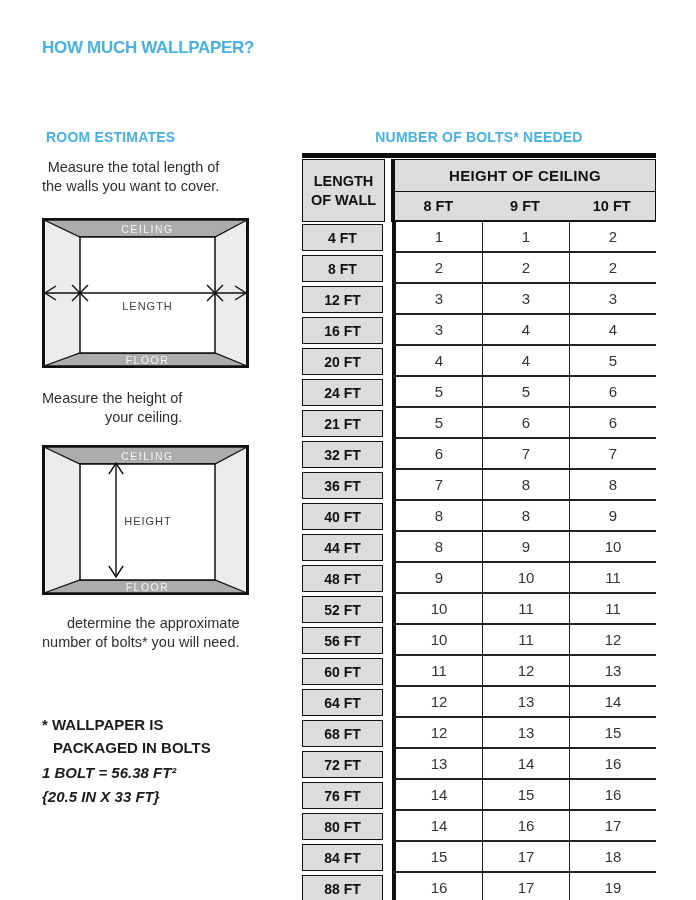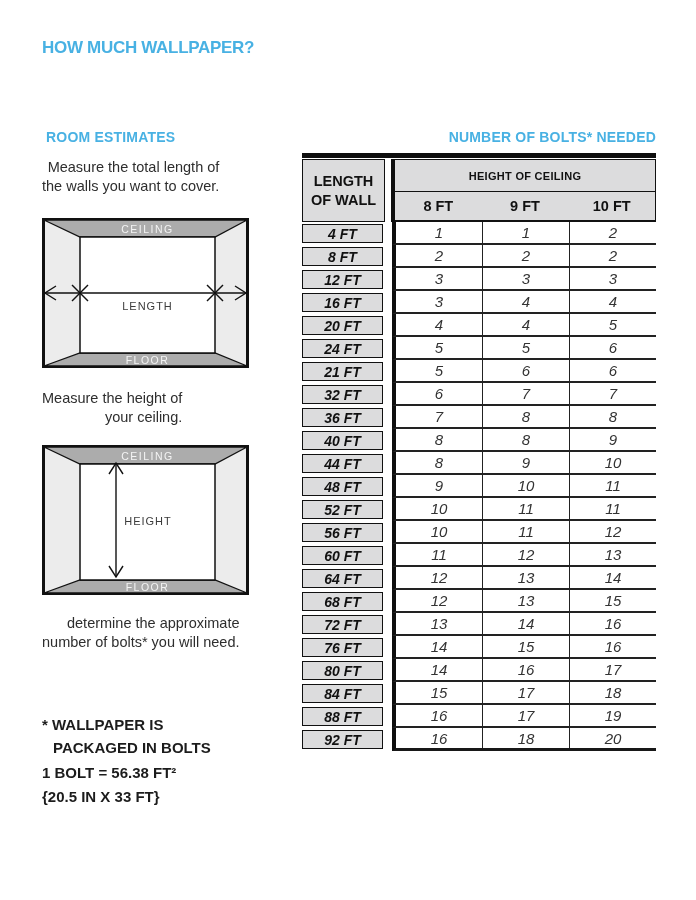--- a/index.html
+++ b/index.html
@@ -5,30 +5,30 @@
   html,body{margin:0;padding:0;background:#fff;}
   .page{
     position:relative;width:696px;height:900px;background:#ffffff;
     font-family:"Liberation Sans", sans-serif;color:#2b2b2b;overflow:hidden;
   }
   .abs{position:absolute;}
   
   .title{left:42px;top:38px;font-size:17px;font-weight:bold;color:#48B1E3;letter-spacing:-0.3px;}
   .sec-head{font-size:14px;font-weight:bold;color:#48B1E3;letter-spacing:0.2px;}
   .room-head{left:46px;top:129px;text-align:right;}
-  .bolts-head{left:302px;top:129px;width:354px;text-align:right;}
+  .bolts-head{left:302px;top:129px;width:354px;text-align:center;}
   
   .para{font-size:14.5px;line-height:19px;color:#2e2e2e;text-align:right;}
   .para span{display:block;}
   .p1{left:42px;top:158px;}
   .p2{left:42px;top:389px;}
   .p3{left:42px;top:614px;}
   .footnote{left:42px;top:713px;font-size:15px;line-height:23px;font-weight:bold;color:#1c1c1c;}
   .footnote .indent{padding-left:11px;}
-  .boltinfo{left:42px;top:761px;font-size:15px;line-height:24px;font-weight:bold;color:#1c1c1c;}
+  .boltinfo{left:42px;top:761px;font-size:15px;line-height:24px;font-weight:bold;color:#1c1c1c;font-style:italic;}
   .footnote span,.boltinfo span{display:block;}
   
   svg.room{position:absolute;}
   .d1{left:42px;top:218px;}
   .d2{left:42px;top:445px;}
   .wall-label{font-family:"Liberation Sans",sans-serif;font-size:10.5px;fill:#f4f4f4;letter-spacing:1.5px;text-anchor:middle;}
   .dim-label{font-family:"Liberation Sans",sans-serif;font-size:11px;fill:#3b3b3b;letter-spacing:1px;text-anchor:middle;}
   
   .table-wrap{left:302px;top:153px;width:354px;}
   .topbar{height:4.5px;background:#0e0e0e;}
@@ -36,26 +36,26 @@
   .corner-box{
     width:81px;border:1.5px solid #111;background:#dcdcdd;
     display:flex;flex-direction:column;justify-content:center;align-items:center;
     font-weight:bold;font-size:14.5px;line-height:19px;color:#111;
   }
   .hgap{width:6px;}
   .thead-right{flex:1;border-left:4.5px solid #0e0e0e;border-right:1.5px solid #111;display:flex;flex-direction:column;}
   .hoc{
     flex:1;background:#dcdcdd;border-bottom:1.5px solid #111;border-top:1.5px solid #111;
     display:flex;align-items:center;justify-content:center;
-    font-weight:bold;font-size:11px;letter-spacing:0.3px;color:#111;
+    font-weight:bold;font-size:15px;letter-spacing:0.3px;color:#111;
   }
   .subhead{height:28px;background:#dcdcdd;border-bottom:2px solid #111;display:flex;}
   .subcell{flex:1;display:flex;align-items:center;justify-content:center;font-weight:bold;font-size:14.5px;color:#111;}
   .tbody{}
-  .trow{display:flex;height:23px;font-style:italic;}
+  .trow{display:flex;height:31px;}
   .rlabel-wrap{width:90px;padding:2.2px 0;box-sizing:border-box;}
   .rlabel{
     width:81px;height:100%;box-sizing:border-box;border:1.5px solid #111;background:#dcdcdd;
     display:flex;align-items:center;justify-content:center;font-weight:bold;font-size:14px;color:#111;
   }
   .trow-right{flex:1;border-left:4.5px solid #0e0e0e;border-bottom:2px solid #222;display:flex;}
   .trow:last-child .trow-right{border-bottom:3px solid #181818;}
   .dcell{flex:1;display:flex;align-items:center;justify-content:center;font-size:15px;color:#333;border-right:1.5px solid #222;}
   .dcell.last{border-right:none;}
 </style>

